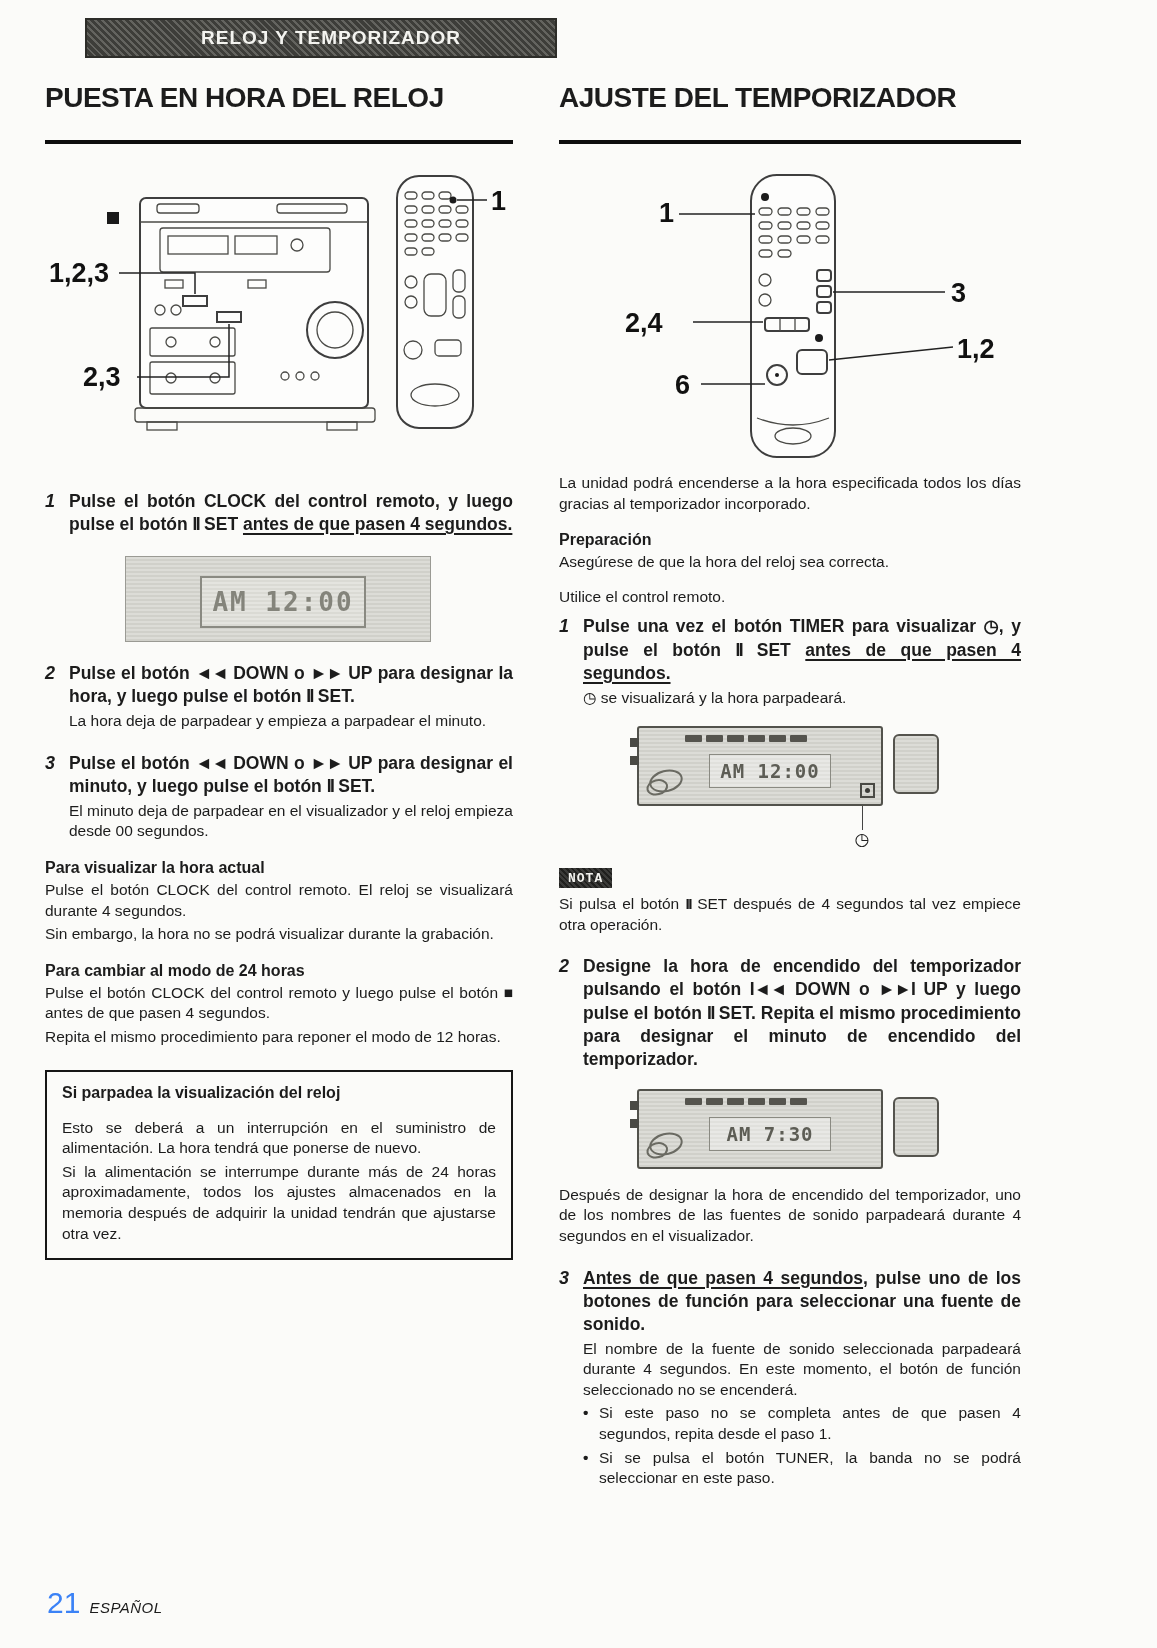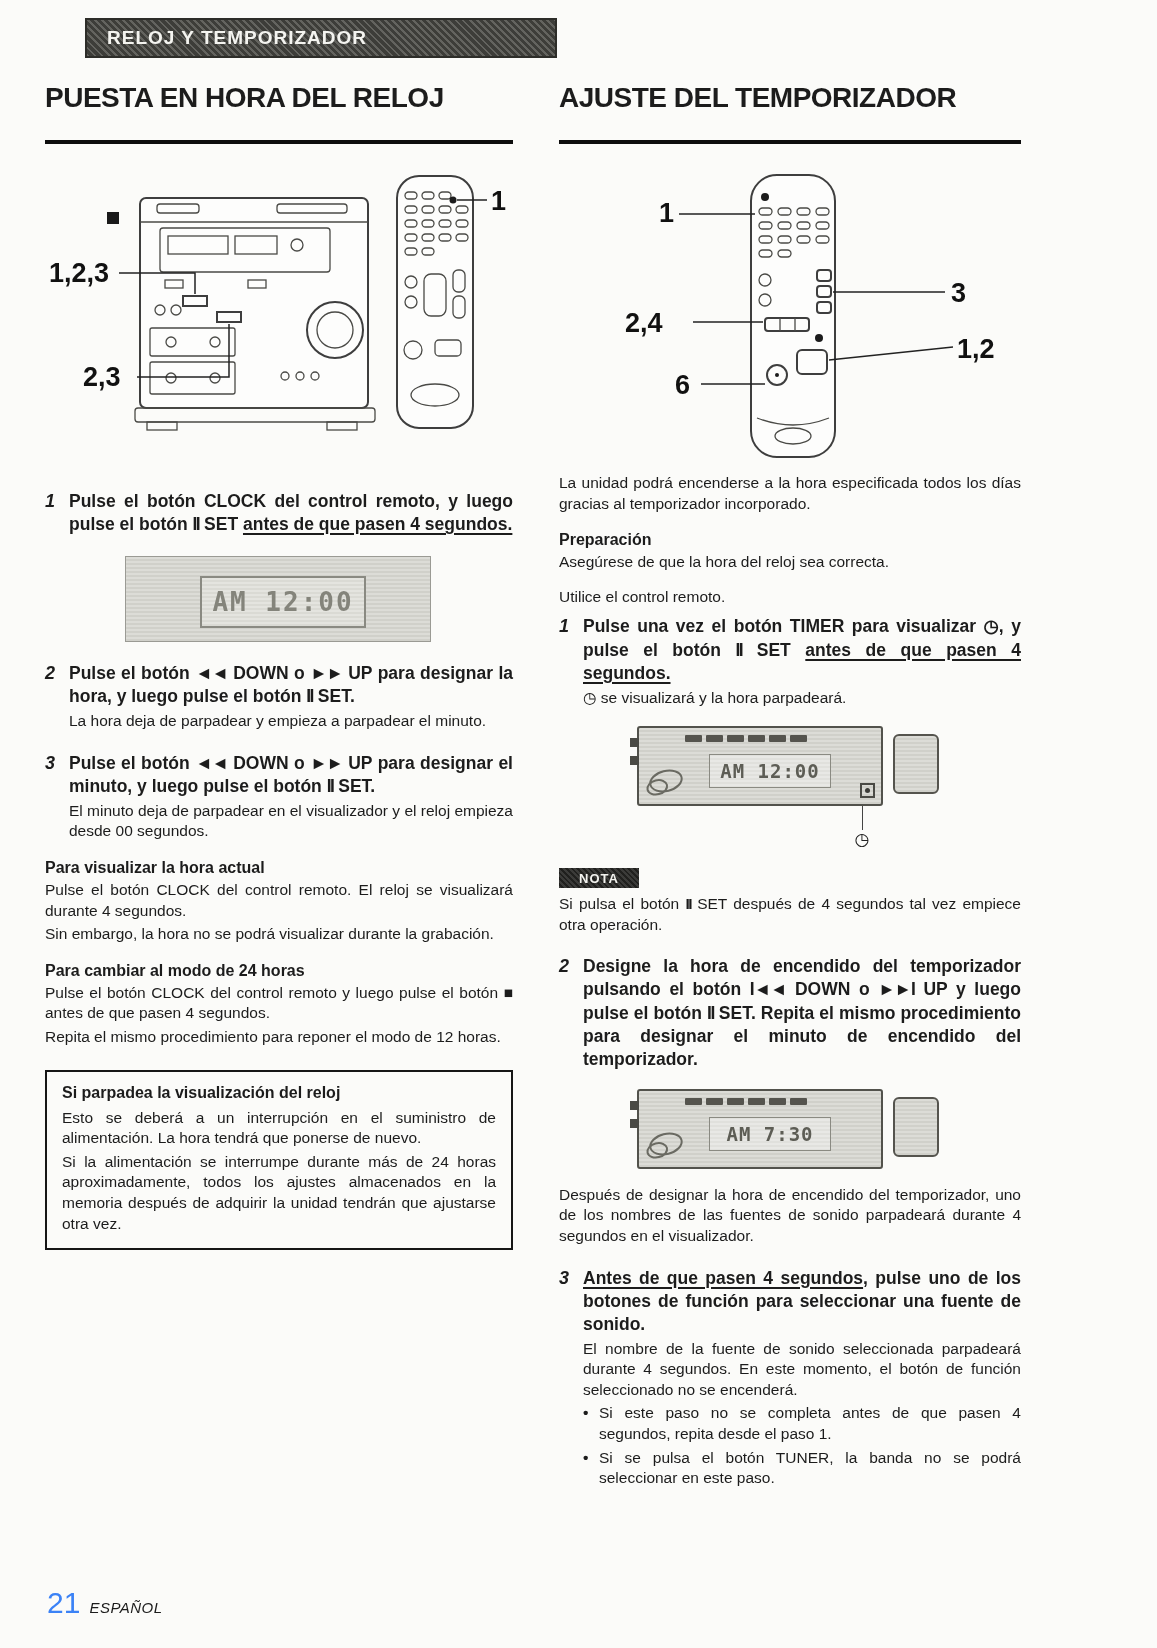--- a/index.html
+++ b/index.html
@@ -12,21 +12,21 @@
   }
   .page{position:relative;width:1157px;height:1648px;background:#fbfbf9;overflow:hidden;}
 
   
   .banner{
     position:absolute;left:85px;top:18px;width:472px;height:40px;
     background:#4a4a45;
     background-image:repeating-linear-gradient(45deg, rgba(255,255,255,.14) 0 2px, rgba(0,0,0,.18) 2px 5px);
     border:2px solid #2d2d29;
     color:#f4f4f0;font-weight:bold;font-size:19px;letter-spacing:1px;
-    display:flex;align-items:center;padding-left:20px;box-sizing:border-box;
+    display:flex;align-items:center;padding-left:20px;box-sizing:border-box;justify-content:center;
   }
 
   
   .columns{position:absolute;left:45px;top:78px;display:flex;gap:46px;}
   .col-left{width:468px;}
   .col-right{width:462px;}
 
   h1.sec-title{
     font-size:28px;font-weight:bold;letter-spacing:-0.5px;margin:4px 0 0 0;
     padding-bottom:26px;border-bottom:4px solid #0d0d0d;
@@ -85,28 +85,29 @@
   .mini-dot{width:5px;height:5px;background:#3c3c38;border-radius:50%;}
   .side-square{width:46px;height:60px;margin-top:8px;border:2px solid #55544e;border-radius:6px;box-sizing:border-box;}
   .timer-callout{display:flex;flex-direction:column;align-items:center;width:22px;margin:0 0 2px 292px;}
   .callout-line{width:0;height:24px;border-left:1.5px solid #444;}
   .timer-glyph{font-size:17px;color:#222;line-height:1;margin-top:1px;}
 
   
   .nota-wrap{margin-top:20px;}
   .nota-badge{
     display:inline-block;background:#20201e;color:#f2f2ee;font-weight:bold;font-size:13px;
-    letter-spacing:1px;padding:3px 20px 2px;
+    letter-spacing:1px;padding:3px 9px 2px;
     background-image:repeating-linear-gradient(45deg, rgba(255,255,255,.12) 0 2px, transparent 2px 4px);
+    font-family:Liberation Mono, monospace;
   }
   .nota-wrap .para{margin-top:6px;}
 
   
   .note-box{border:2px solid #161616;padding:12px 15px 14px;margin-top:22px;}
-  .note-box .subhead{margin:0 0 6px 0;}
+  .note-box .subhead{margin:0 0 16px 0;}
 
   
   .bullet{display:flex;gap:6px;font-size:15.5px;line-height:1.33;margin-top:3px;}
   .bullet-dot{flex:none;width:10px;font-weight:bold;}
   .bullet-text{flex:1;text-align:justify;}
 
   
   .footer{position:absolute;left:47px;top:1586px;display:flex;align-items:baseline;gap:9px;}
   .page-num{font-size:30px;color:#3b82f6;}
   .lang{font-size:15px;font-weight:normal;font-style:italic;letter-spacing:0.5px;}

